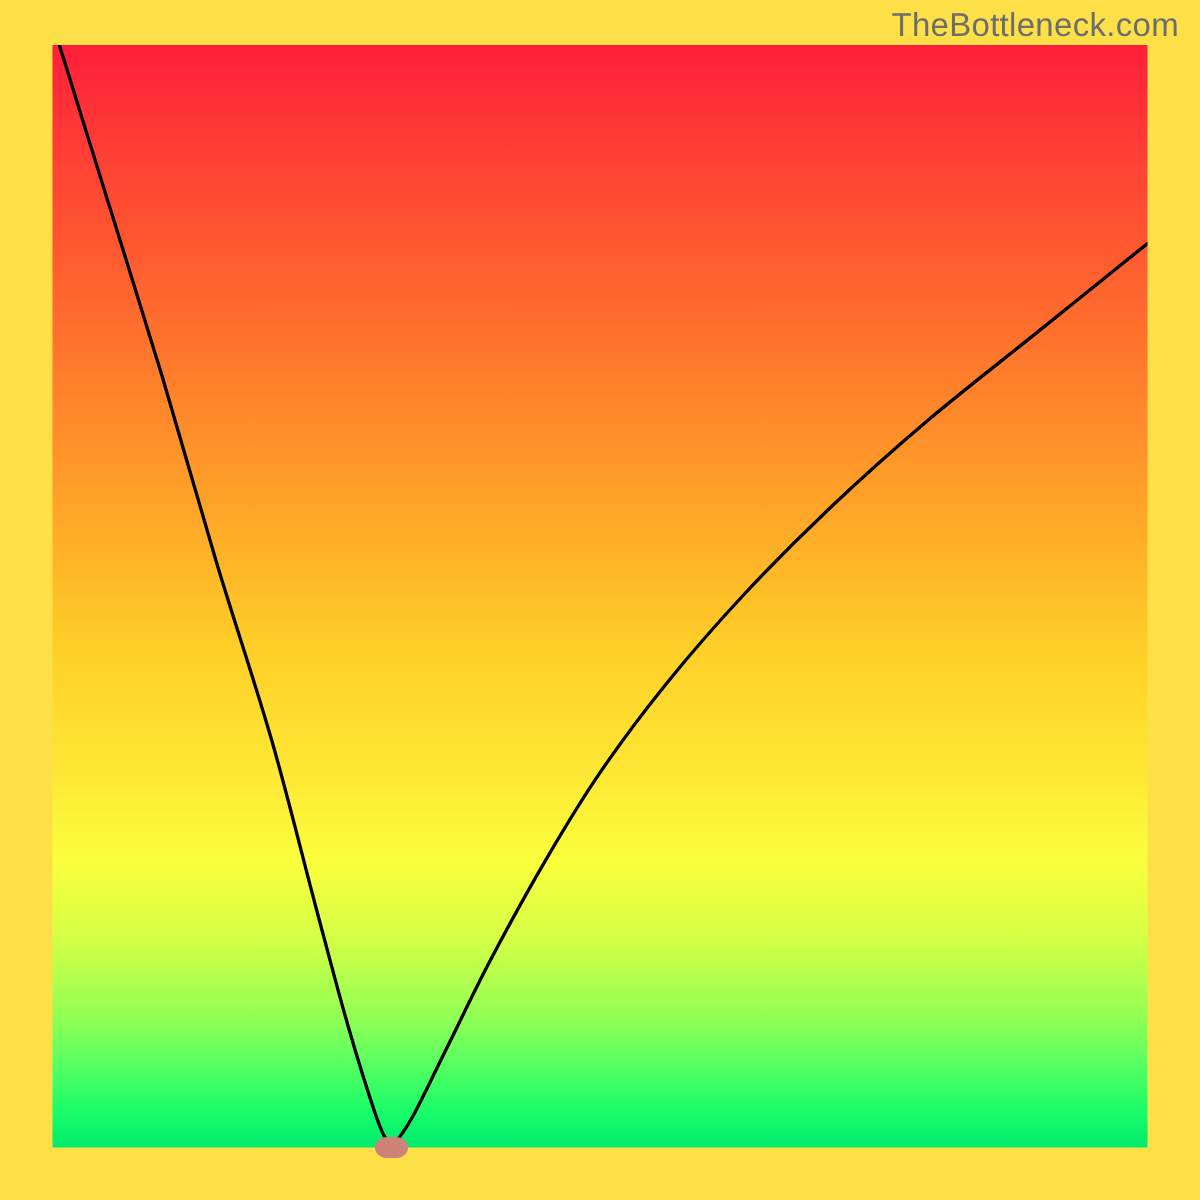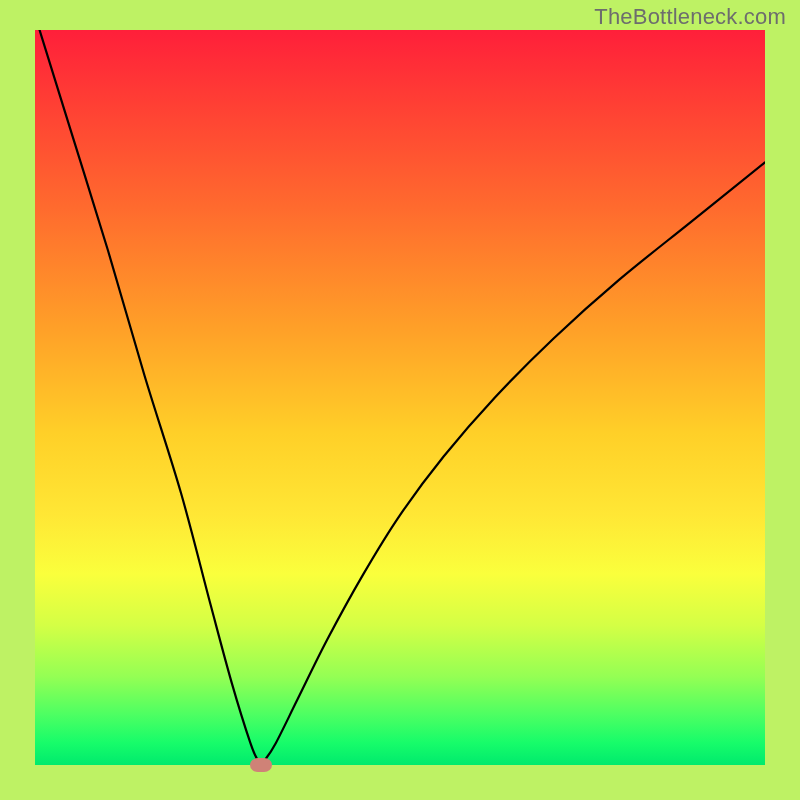--- a/index.html
+++ b/index.html
@@ -8,21 +8,21 @@
     width: 800px;
     height: 800px;
     background: #000;
     overflow: hidden;
     font-family: Arial, Helvetica, sans-serif;
   }
   .frame {
     position: relative;
     width: 800px;
     height: 800px;
-    background: #bef264;
+    background: #fde047;
   }
   .watermark {
     position: absolute;
     top: 4px;
     right: 14px;
     color: #6d6d6d;
     font-size: 22px;
     font-weight: 400;
     letter-spacing: 0.2px;
     z-index: 5;

